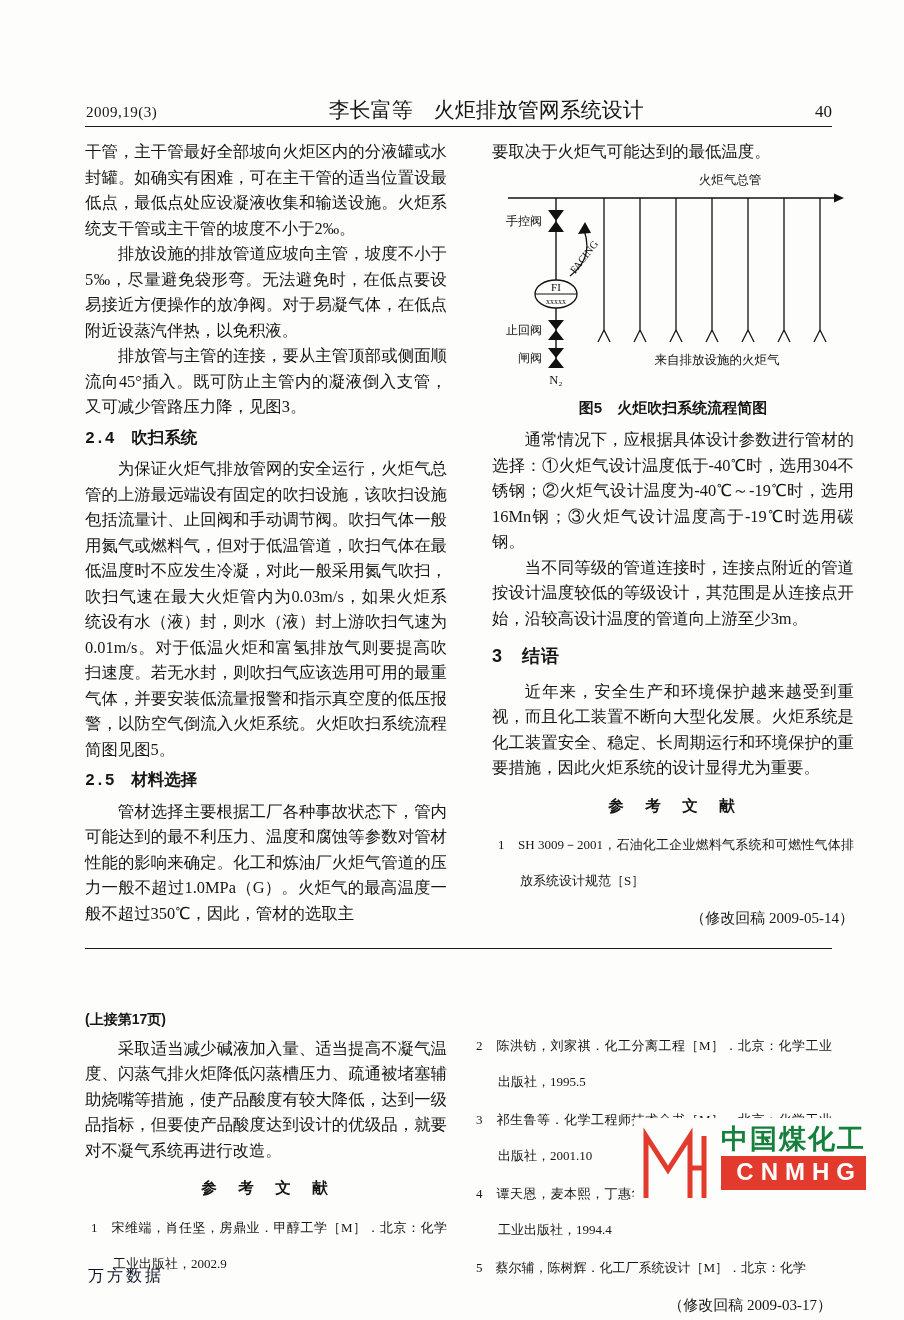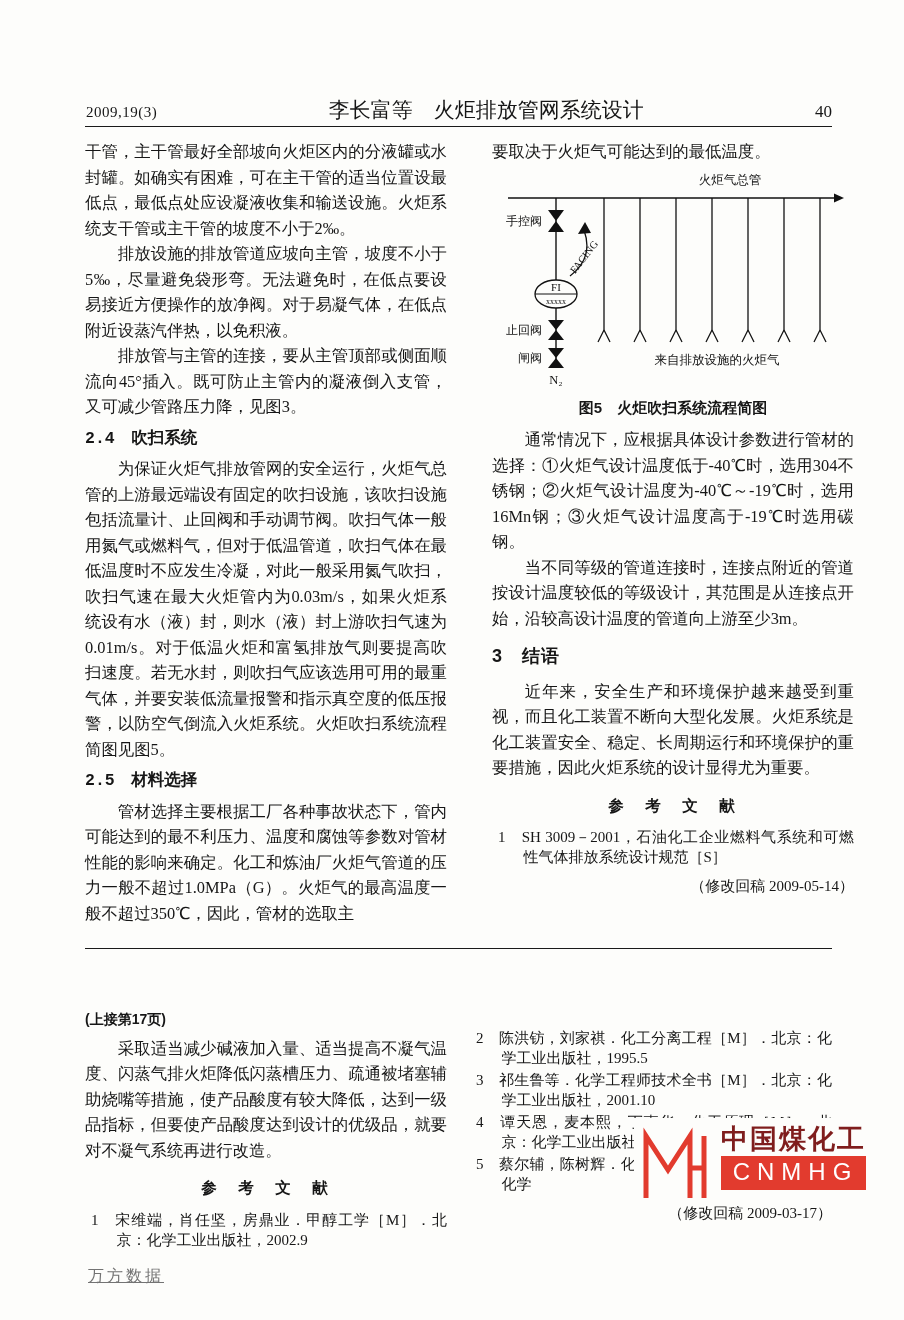--- a/index.html
+++ b/index.html
@@ -15,32 +15,32 @@
   .col-right{left:452px;top:139px;margin-left:40px;}
   .col p,.bcol p{margin:0;}
   p.ind{text-indent:2em;}
   .sec-h{font-family:Liberation Mono, monospace;font-weight:bold;font-size:16.5px;margin:6px 0 5px;}
   .concl-h{font-family:"Liberation Sans",sans-serif;font-weight:bold;font-size:18px;margin:13px 0 9px;letter-spacing:1px;}
   .figure{margin:5px 0 7px;}
   .fig-svg{display:block;}
   .fig-caption{text-align:center;font-weight:bold;font-size:15px;margin-top:1px;font-family:"Liberation Sans",sans-serif;}
   svg text{font-family:"Liberation Serif",serif;fill:#111;}
   .ref-heading{text-align:center;font-weight:bold;font-size:15.5px;letter-spacing:3px;margin:12px 0 9px;font-family:"Liberation Sans",sans-serif;}
-  .ref{font-size:15px;line-height:20px;padding-left:1.7em;text-indent:-1.7em;text-align:justify;margin:0 0 2px 6px;}
+  .ref{font-size:13px;line-height:36px;padding-left:1.7em;text-indent:-1.7em;text-align:justify;margin:0 0 2px 6px;}
   .rev-note{text-align:right;font-size:15px;margin-top:7px;}
   .section-rule{position:absolute;top:948px;left:85px;width:747px;height:0;border-top:1.6px solid #1a1a1a;}
   .bcol{position:absolute;width:362px;font-size:16.4px;line-height:25.5px;text-align:justify;margin-top:48px;}
   .bcol-left{left:85px;top:959px;}
   .bcol-right{left:470px;top:980px;}
   .continued-note{font-weight:bold;font-size:14px;margin-bottom:3px;font-family:"Liberation Sans",sans-serif;}
   .watermark{position:absolute;left:634px;top:1118px;display:flex;align-items:flex-start;background:#fdfdfb;padding:4px 2px;}
   .wm-right{margin-left:5px;}
-  .wm-cn{color:#7f1d1d;font-weight:bold;font-size:27px;letter-spacing:2px;line-height:34px;font-family:"Liberation Sans",sans-serif;}
-  .wm-en{background:#e23b2e;color:#fff;font-weight:normal;font-size:24px;letter-spacing:7px;text-align:center;padding:1px 4px 3px 8px;line-height:30px;font-family:"Liberation Sans",sans-serif;}
-  .footer-mark{position:absolute;left:88px;top:1266px;font-size:16px;color:#737373;letter-spacing:3px;text-decoration:underline;}
+  .wm-cn{color:#15803d;font-weight:bold;font-size:27px;letter-spacing:2px;line-height:34px;font-family:"Liberation Sans",sans-serif;}
+  .wm-en{background:#e23b2e;color:#fff;font-weight:bold;font-size:24px;letter-spacing:7px;text-align:right;padding:1px 4px 3px 8px;line-height:30px;font-family:"Liberation Sans",sans-serif;}
+  .footer-mark{position:absolute;left:88px;top:1266px;font-size:16px;color:#0f172a;letter-spacing:3px;}
 </style>
 </head>
 <body>
 
 <div class="page">
 
   <div class="header-row">
     <span class="hdr-issue">2009,19(3)</span>
     <span class="hdr-title">李长富等　火炬排放管网系统设计</span>
     <span class="hdr-page">40</span>

